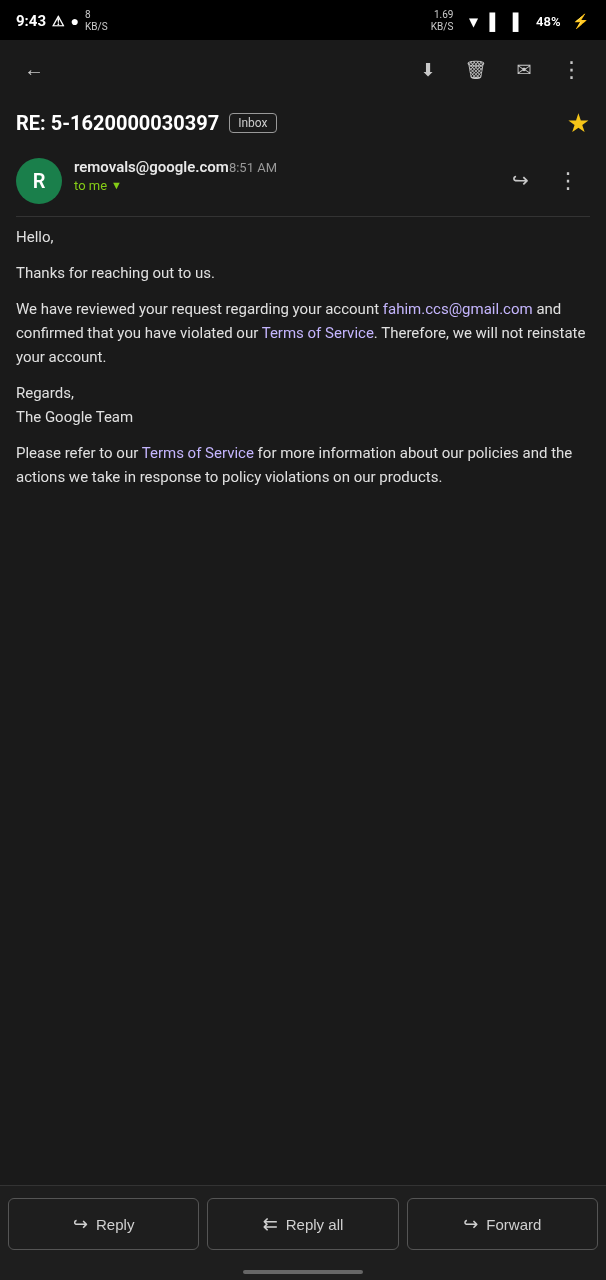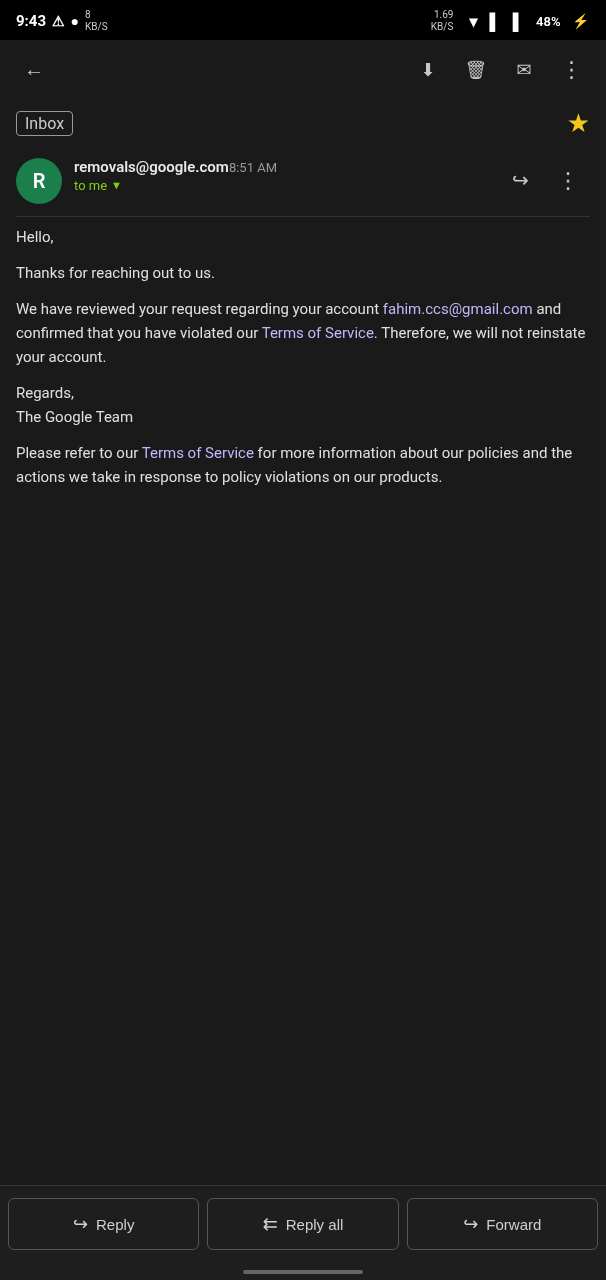--- a/index.html
+++ b/index.html
@@ -81,21 +81,21 @@
     }
     .subject-title {
       font-size: 20px;
       font-weight: 700;
       color: #fff;
       display: flex;
       align-items: center;
       gap: 10px;
     }
     .inbox-badge {
-      font-size: 16px;
+      font-size: 12px;
       font-weight: 400;
       border: 1px solid #999;
       color: #ccc;
       padding: 2px 8px;
       border-radius: 4px;
     }
     .star-icon {
       font-size: 26px;
       color: #f5c518;
       cursor: pointer;
@@ -253,20 +253,21 @@
       <span style="font-size:18px;">✉</span>
     </div>
     <div class="icon-btn">
       <span style="font-size:22px; letter-spacing:1px;">⋮</span>
     </div>
   </div>
 </div>
 
 <div class="subject-bar">
   <div class="subject-title">
+    <span>RE: 5-1620000030397</span>
     <span class="inbox-badge">Inbox</span>
   </div>
   <span class="star-icon">★</span>
 </div>
 
 <div class="sender-row">
   <div class="avatar">
     <span>R</span>
   </div>
   <div class="sender-info">

